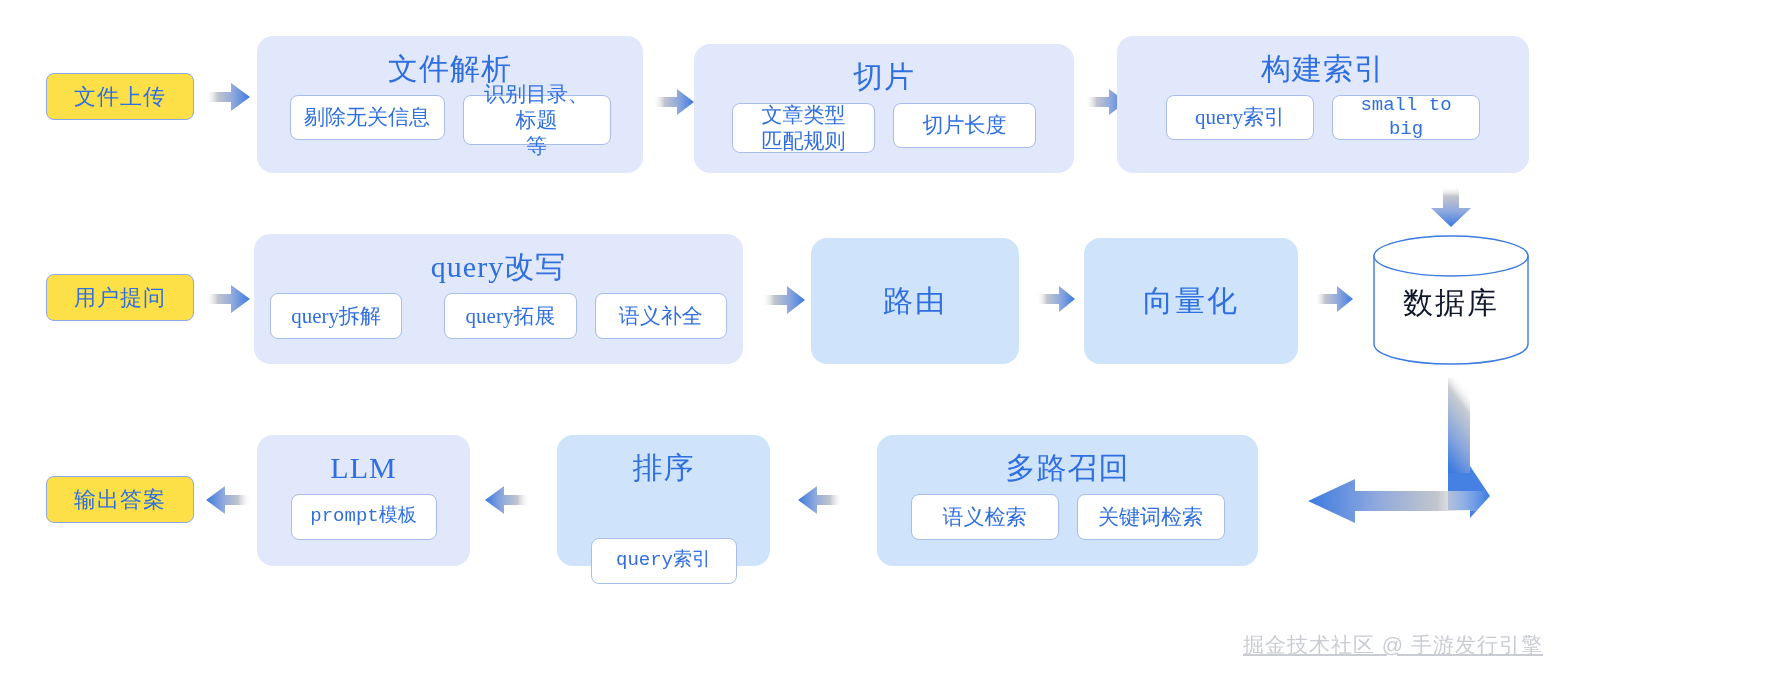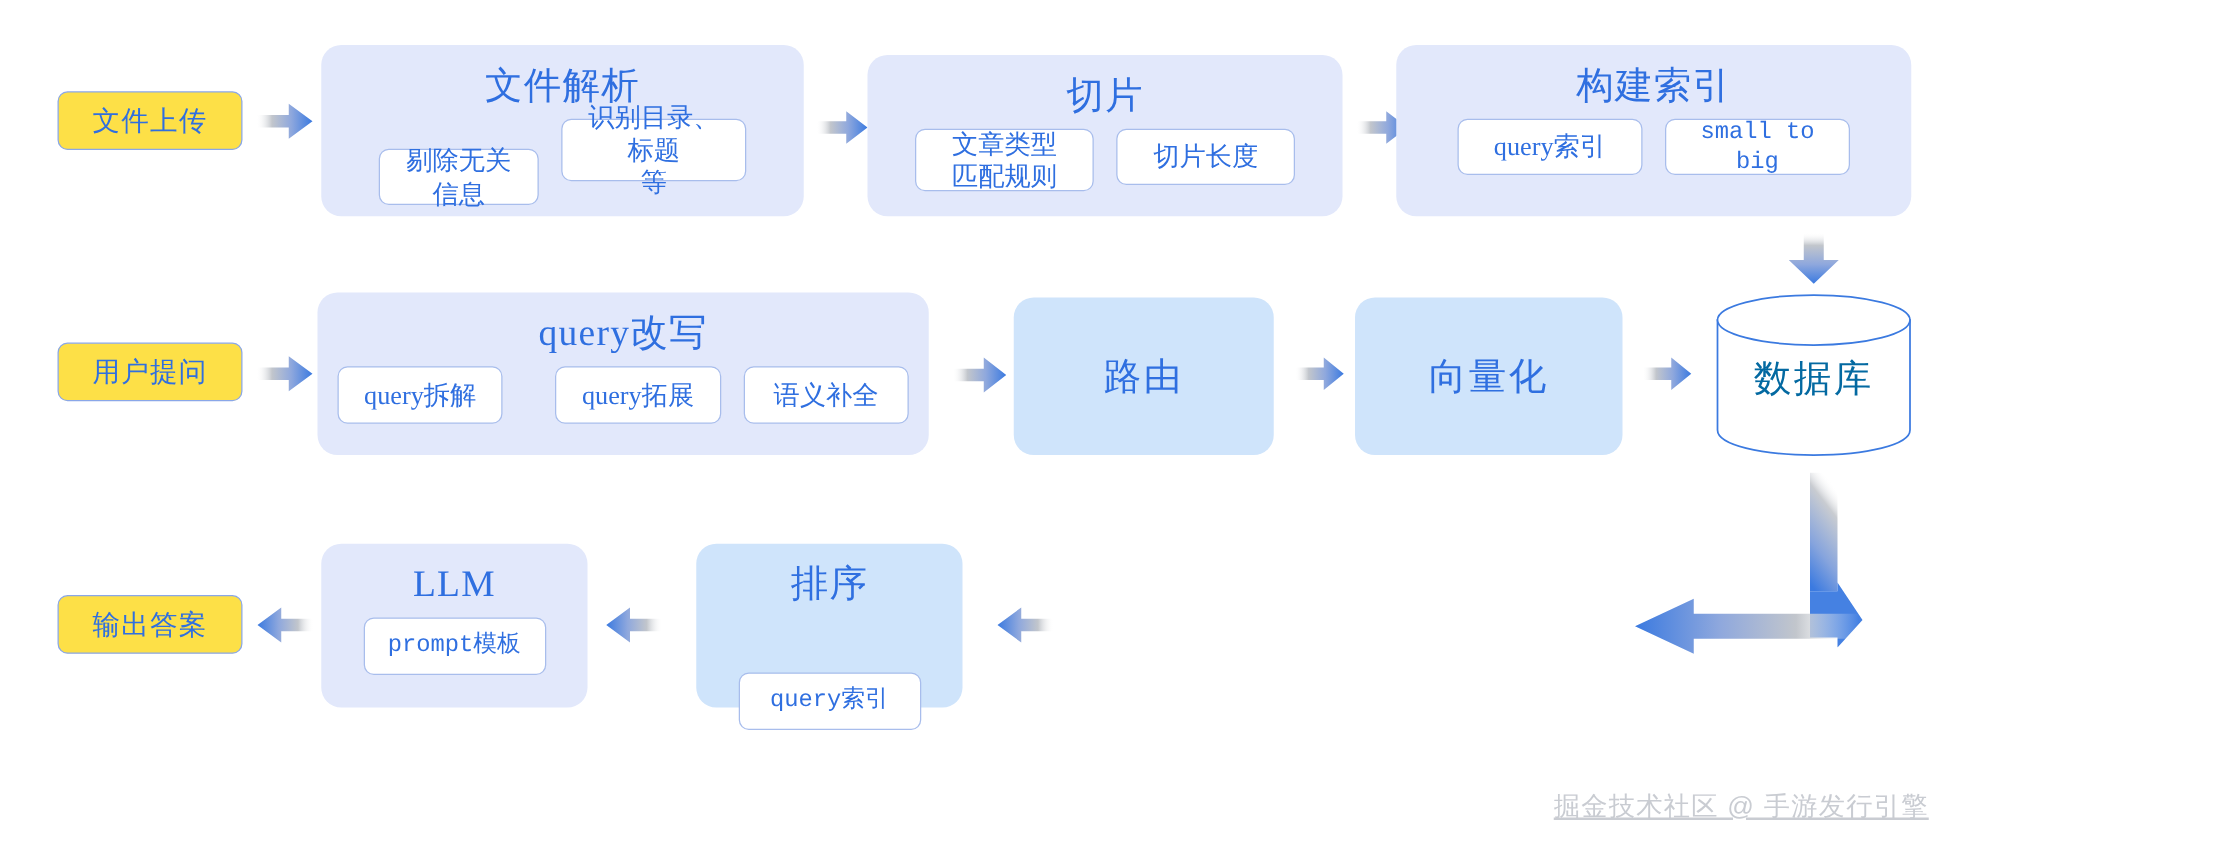--- a/index.html
+++ b/index.html
@@ -78,21 +78,21 @@
   
   .arrow{position:absolute;}
   .arrow svg{display:block;}
 
   
   .cyl{position:absolute;}
   .cyl .cyl-label{
     position:absolute;left:0;right:0;top:52%;
     transform:translateY(-50%);
     text-align:center;
-    color:#0369a1;font-size:30px;letter-spacing:2px;
+    color:#0f172a;font-size:30px;letter-spacing:2px;
   }
 
   
   .watermark{
     position:absolute;
     color:#c9ccd2;
     font-size:21px;
     letter-spacing:1px;
     white-space:nowrap;
     font-family:"Liberation Sans","DejaVu Sans",sans-serif;
@@ -138,21 +138,21 @@
 
   <div class="arrow" style="left:205px;top:82px;">
     <svg width="46" height="30" viewBox="0 0 46 30">
       <path d="M0 10 H26 V1 L45 15 L26 29 V20 H0 Z" fill="url(#gradRight)"></path>
     </svg>
   </div>
 
   <div class="node group lav" style="left:257px;top:36px;width:386px;height:137px;">
     <div class="group-title">文件解析</div>
     <div class="chips">
-      <div class="chip" style="width:128px;height:45px;margin-top:24px;">剔除无关信息</div>
+      <div class="chip" style="width:155px;height:45px;">剔除无关信息</div>
       <div class="chip" style="width:148px;height:50px;">识别目录、标题
 等</div>
     </div>
   </div>
 
   <div class="arrow" style="left:653px;top:88px;">
     <svg width="42" height="28" viewBox="0 0 42 28">
       <path d="M0 9 H24 V1 L41 14 L24 27 V19 H0 Z" fill="url(#gradRight)"></path>
     </svg>
   </div>
@@ -280,16 +280,23 @@
       <div class="chip mono" style="width:146px;height:46px;">query索引</div>
     </div>
   </div>
 
   <div class="arrow" style="left:797px;top:485px;">
     <svg width="46" height="30" viewBox="0 0 46 30">
       <path d="M46 10 H20 V1 L1 15 L20 29 V20 H46 Z" fill="url(#gradLeft)"></path>
     </svg>
   </div>
 
+  <div class="node group blue" style="left:877px;top:435px;width:381px;height:131px;">
+    <div class="group-title">多路召回</div>
+    <div class="chips">
+      <div class="chip" style="width:148px;height:46px;">语义检索</div>
+      <div class="chip" style="width:148px;height:46px;">关键词检索</div>
+    </div>
+  </div>
 
   <div class="watermark" style="left:1243px;top:631px;text-decoration:underline;">掘金技术社区 @ 手游发行引擎</div>
 
 </div>
 
 </body></html>

